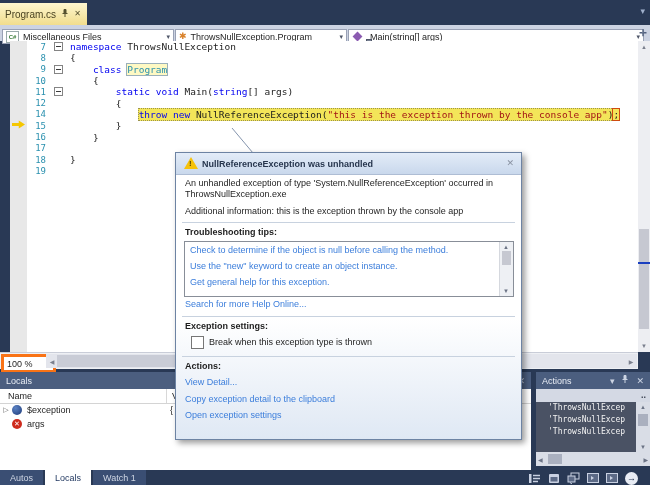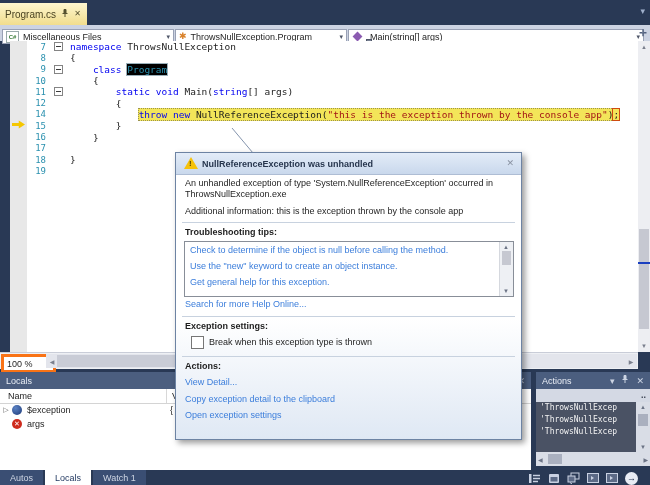--- a/index.html
+++ b/index.html
@@ -37,21 +37,21 @@
         font-family:"DejaVu Sans Mono",monospace;font-size:9.5px;}
   .lnum{width:19px;text-align:right;color:#2b91af;font-size:9px;flex:none;}
   .fold{width:24px;flex:none;display:flex;align-items:center;justify-content:center;}
   .foldbox{width:7px;height:7px;border:1px solid #848484;background:#fff;position:relative;display:inline-block;}
   .foldbox::after{content:"";position:absolute;left:1px;top:3px;width:5px;height:1px;background:#3c3c3c;}
   .ctext{white-space:pre;}
   .kw{color:#0000f0;}
   .type{color:#2b91af;}
   .str{color:#a31515;}
   .pl{color:#1b1b1b;}
-  .box{background:#000000;outline:1px solid #9ab0ba;}
+  .box{background:#fef9c3;outline:1px solid #9ab0ba;}
   .curline{background:#f3e559;border:1px dotted #9c944b;margin:-1px;}
   .semi{border:1px solid #cf4b10;margin:-1px;}
   #ip-arrow{left:12px;top:120px;width:13px;height:9px;background:#f5c700;
             clip-path:polygon(0 32%,52% 32%,52% 5%,100% 50%,52% 95%,52% 68%,0 68%);
             filter:drop-shadow(0 0 0.6px #8a6d00);}
 
   
   #v-scroll{right:0;top:41px;width:12px;height:311px;background:#edeef2;}
   .sb-arrow{color:#7a7f8d;font-size:6px;text-align:center;width:12px;position:absolute;}
   #v-thumb{position:absolute;left:1px;top:188px;width:10px;height:100px;background:#c6c8d1;}
@@ -116,21 +116,21 @@
   .wtab{height:15px;display:flex;align-items:center;padding:0 10px;margin-right:2px;
         background:#3a4e73;color:#cfd6e4;font-size:9px;}
   .wtab.active{background:#ffffff;color:#1e355e;}
 
   
   #output{left:536px;top:372px;width:114px;height:94px;background:#d4d9e4;}
   #output-toolbar{position:absolute;left:0;top:17px;right:0;height:13px;background:#d4d9e4;}
   #output-overflow{position:absolute;right:4px;top:1px;color:#3c4352;font-weight:bold;}
   #output-body{position:absolute;left:0;top:30px;width:100px;height:50px;background:#4a5264;overflow:hidden;}
   .oline{color:#f2f2f2;font-family:"DejaVu Sans Mono",monospace;font-size:8px;line-height:12px;
-         white-space:pre;padding-left:4px;}
+         white-space:pre;padding-left:12px;}
   #output-vscroll{position:absolute;left:100px;top:30px;width:14px;height:50px;background:#d9dde6;}
   #output-vthumb{position:absolute;left:2px;top:12px;width:10px;height:12px;background:#aab0bf;}
   #output-hscroll{position:absolute;left:0;top:80px;width:114px;height:14px;background:#d9dde6;}
   #output-hthumb{position:absolute;left:12px;top:2px;width:14px;height:10px;background:#aab0bf;}
   .osb{position:absolute;color:#6b7385;font-size:6px;}
 
   
   #icon-strip{left:528px;top:471px;width:122px;height:14px;display:flex;align-items:center;gap:7px;}
   #icon-strip svg{display:block;}
   .goto-circle{width:13px;height:13px;border-radius:50%;background:#e8ecf4;color:#25344f;

